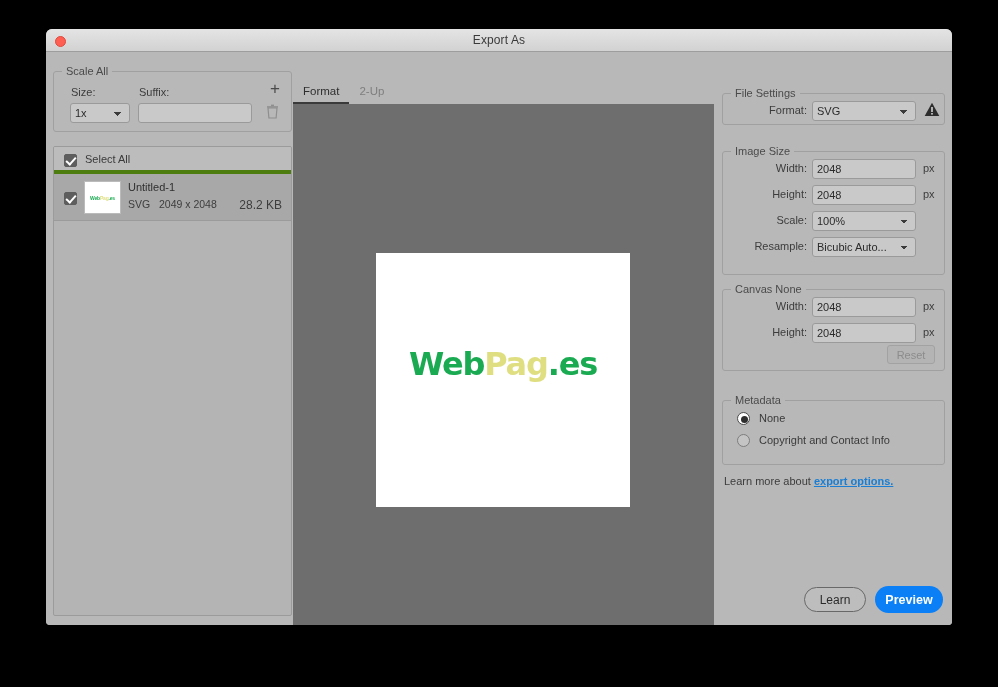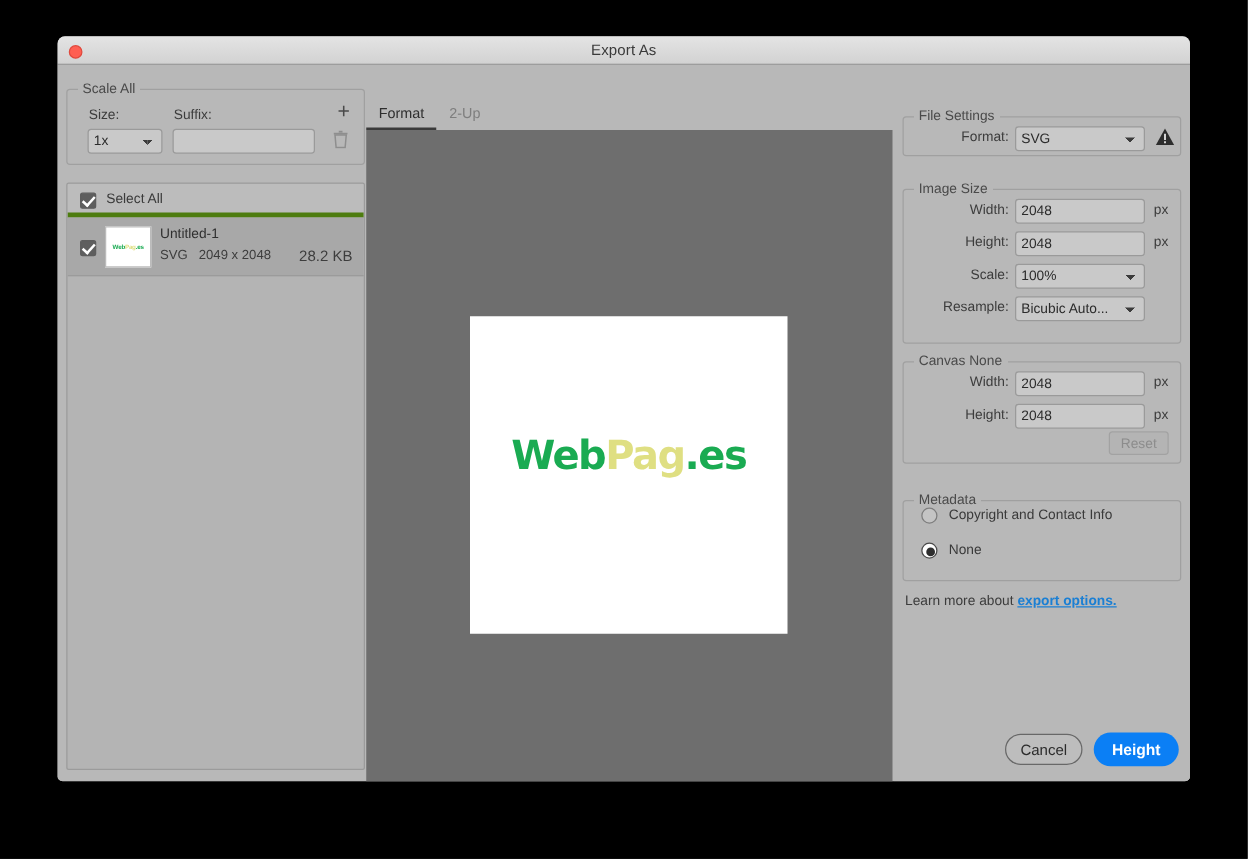--- a/index.html
+++ b/index.html
@@ -469,36 +469,36 @@
           <input class="ui-input rc-input" style="left: 89px; top: 2px;" type="text" value="2048">
           <span class="unit" style="left:200px;">px</span>
         </div>
 
         <button class="reset-btn">Reset</button>
       </fieldset>
 
       <fieldset class="grp grp-md">
         <legend>Metadata</legend>
 
+        <div class="radio-row" style="margin-top:6px;">
+          <span class="radio sel"></span>
+          <span class="radio-lbl">None</span>
+        </div>
+
         <div class="radio-row">
           <span class="radio"></span>
           <span class="radio-lbl">Copyright and Contact Info</span>
-        </div>
-
-        <div class="radio-row" style="margin-top:6px;">
-          <span class="radio sel"></span>
-          <span class="radio-lbl">None</span>
         </div>
       </fieldset>
 
       <div class="learn-row">
         <span>Learn more about</span>
         <a class="learn-link" href="#">export options.</a>
       </div>
     </div>
 
     <div class="footer-btns">
-      <button class="btn-cancel">Cancel</button>
-      <button class="btn-export">Height</button>
+      <button class="btn-cancel">Learn</button>
+      <button class="btn-export">Preview</button>
     </div>
 
   </div>
 </div>
 
 </body></html>

